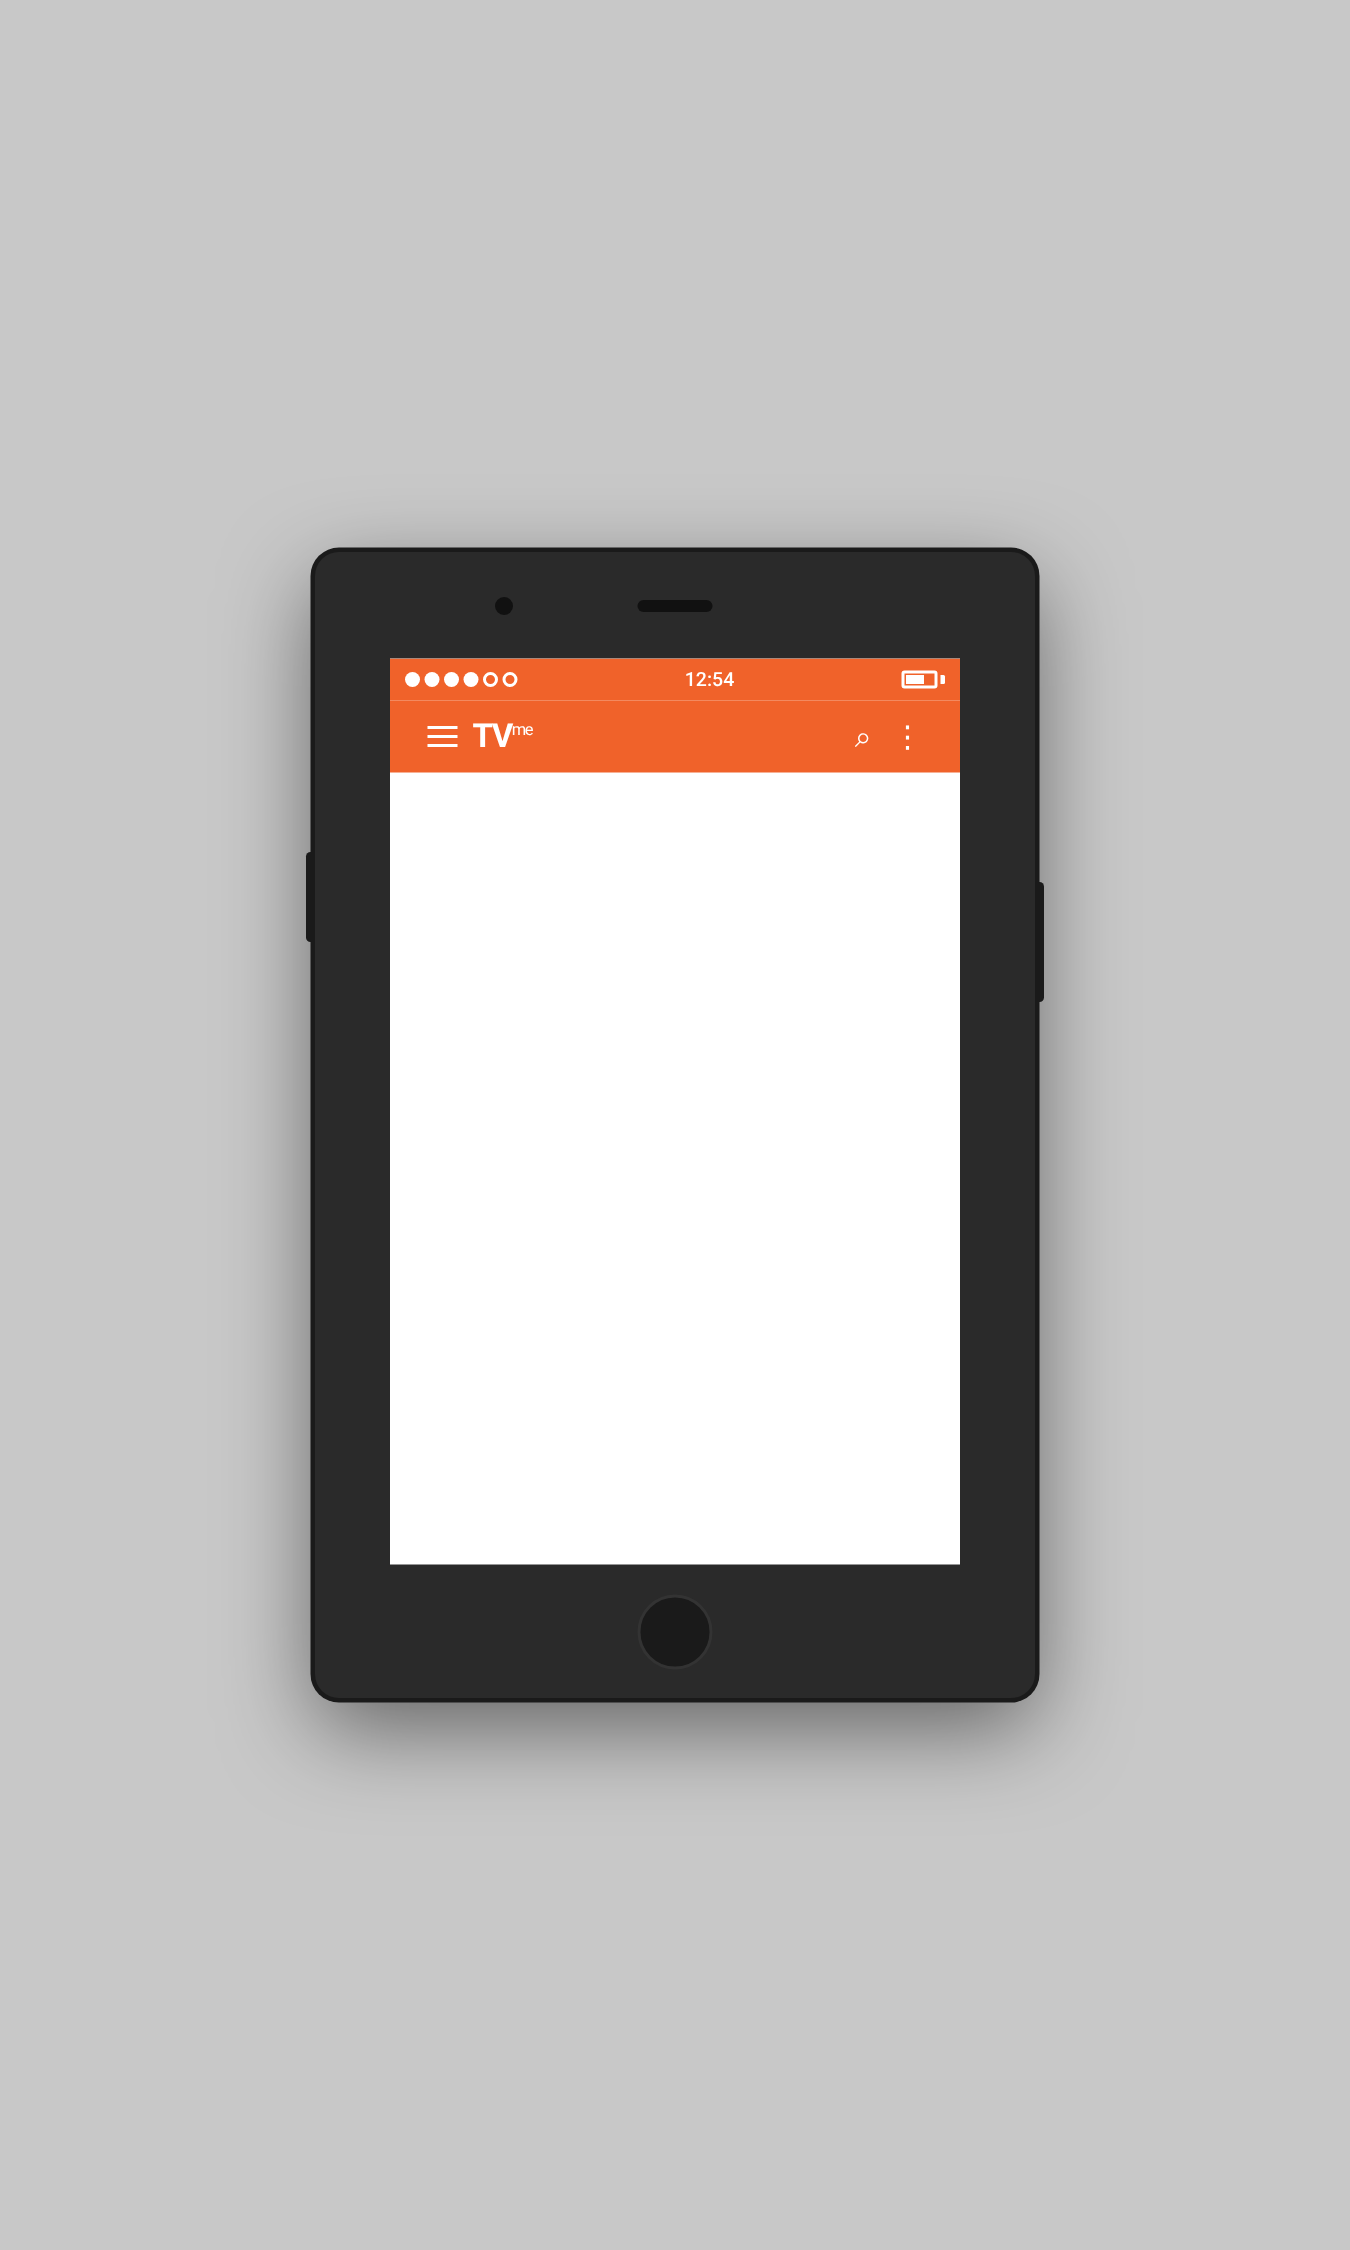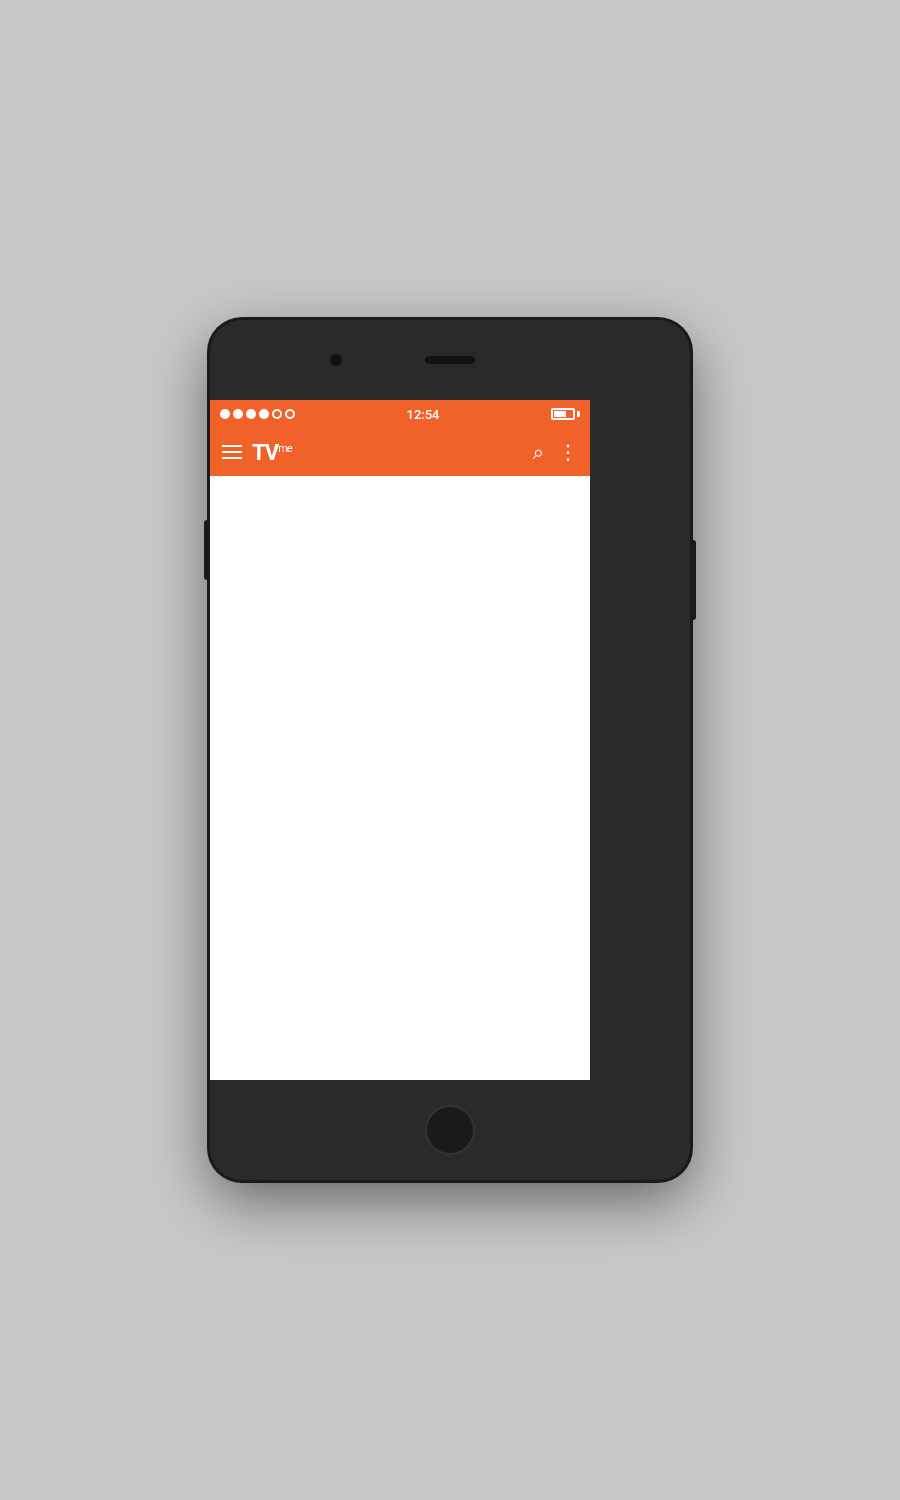--- a/index.html
+++ b/index.html
@@ -7,28 +7,28 @@
       background: #c8c8c8;
       display: flex;
       justify-content: center;
       align-items: center;
       min-height: 100vh;
       font-family: 'Roboto', Arial, sans-serif;
     }
 
     .phone-outer {
       width: 480px;
-      height: 860px;
+      height: 764px;
       background: #2a2a2a;
-      border-radius: 32px;
+      border-radius: 16px;
       position: relative;
       box-shadow: 0 0 0 3px #1a1a1a, 0 20px 60px rgba(0,0,0,0.5);
       display: flex;
       flex-direction: column;
-      align-items: flex-start;
+      align-items: center;
     }
 
     .phone-top-bar {
       width: 100%;
       height: 80px;
       display: flex;
       align-items: center;
       justify-content: center;
       position: relative;
     }
@@ -163,21 +163,21 @@
     }
 
     
     .app-header {
       width: 100%;
       height: 48px;
       background: #f0622a;
       display: flex;
       align-items: center;
       justify-content: space-between;
-      padding: 0 12px;
+      padding: 0 25px;
     }
 
     .header-left {
       display: flex;
       align-items: center;
       gap: 10px;
     }
 
     .hamburger-icon {
       display: flex;

